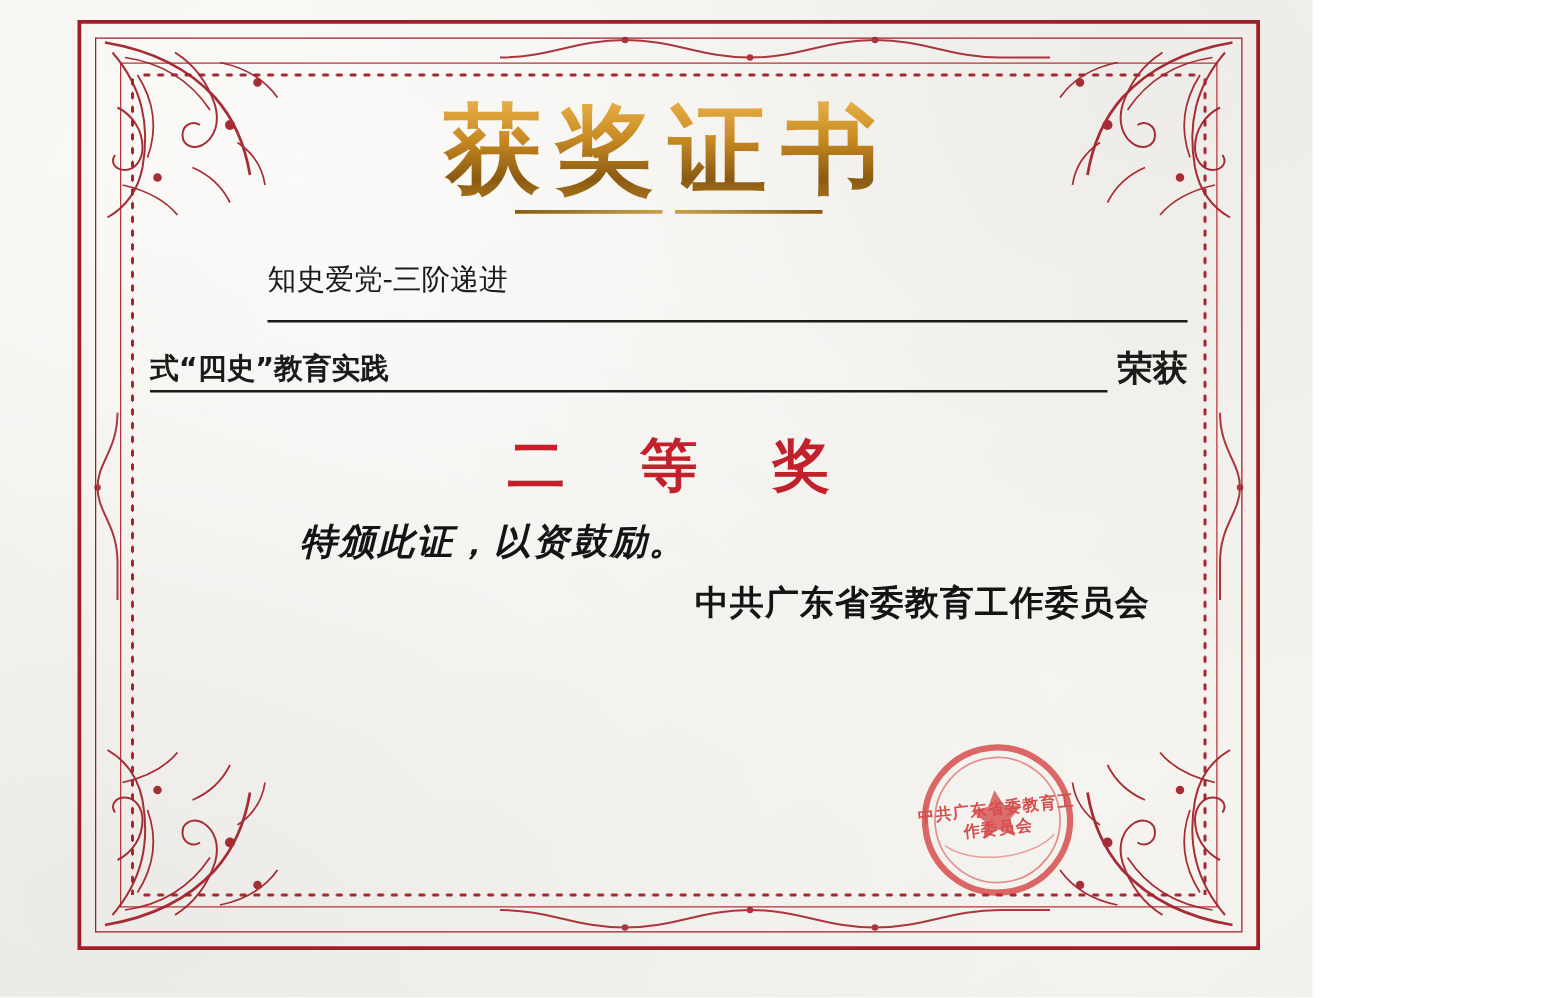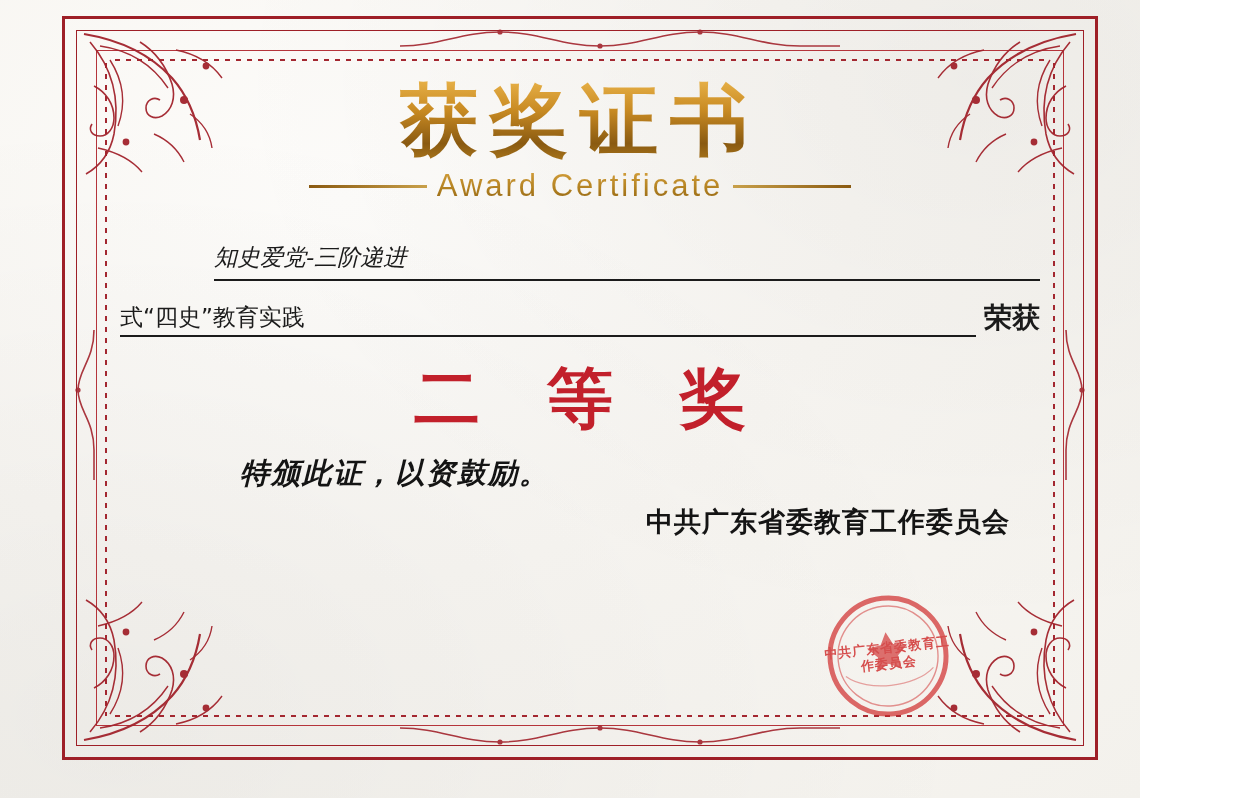--- a/index.html
+++ b/index.html
@@ -9,21 +9,21 @@
   body {
     width: 1240px;
     height: 798px;
     background: #ffffff;
     font-family: "DejaVu Sans", sans-serif;
     overflow: hidden;
   }
 
   .certificate {
     position: relative;
-    width: 1140px;
+    width: 1050px;
     height: 798px;
     background:
       radial-gradient(ellipse at 30% 25%, #fdfcfa 0%, #f8f6f2 45%, #f3f1ec 100%);
     box-sizing: border-box;
   }
 
   
   .border-outer {
     position: absolute;
     left: 62px;
@@ -181,52 +181,52 @@
     display: inline-block;
     min-width: 150px;
     text-align: center;
     border-bottom: 2px solid #1b1b1b;
     font-weight: 600;
     padding: 0 6px 1px 6px;
   }
   .case-title-1 {
     font-size: 23px;
     border-bottom: 2px solid #1b1b1b;
-    padding-bottom: 4px;
+    padding-bottom: 14px;
     flex: 1 1 auto;
     white-space: nowrap;
     margin-left: 2px;
-    font-style: italic;
   }
 
   .para2 {
     margin-top: 18px;
     font-size: 23px;
     display: flex;
     align-items: flex-end;
   }
   .case-title-2 {
     border-bottom: 2px solid #1b1b1b;
     padding-bottom: 2px;
     flex: 1 1 auto;
     white-space: nowrap;
+    font-weight: bold;
   }
   .award-verb {
     font-size: 28px;
     font-weight: 700;
     margin-left: 8px;
     white-space: nowrap;
   }
 
   .prize {
-    margin-top: 17px;
+    margin-top: 28px;
     text-align: center;
     font-family: "DejaVu Serif", serif;
     font-weight: bold;
-    font-size: 66px;
+    font-size: 46px;
     letter-spacing: 22px;
     color: #c2202b;
     text-indent: 22px;
   }
 
   .closing {
     margin-top: 10px;
     margin-left: 120px;
     font-family: "DejaVu Serif", serif;
     font-weight: bold;
@@ -403,21 +403,20 @@
       <circle cx="6" cy="60" r="2.6" fill="currentColor" stroke="none"></circle>
     </svg>
   </div>
 
   <div class="content">
 
     <div class="title">获奖证书</div>
 
     <div class="subtitle-row">
       <span class="subtitle-rule"></span>
-      <span class="subtitle">Award  Certificate</span>
       <span class="subtitle-rule right"></span>
     </div>
 
     <div class="body-text">
 
 
       <div class="para">
         <span class="indent"></span>
         <span class="case-title-1">知史爱党-三阶递进</span>
       </div>

